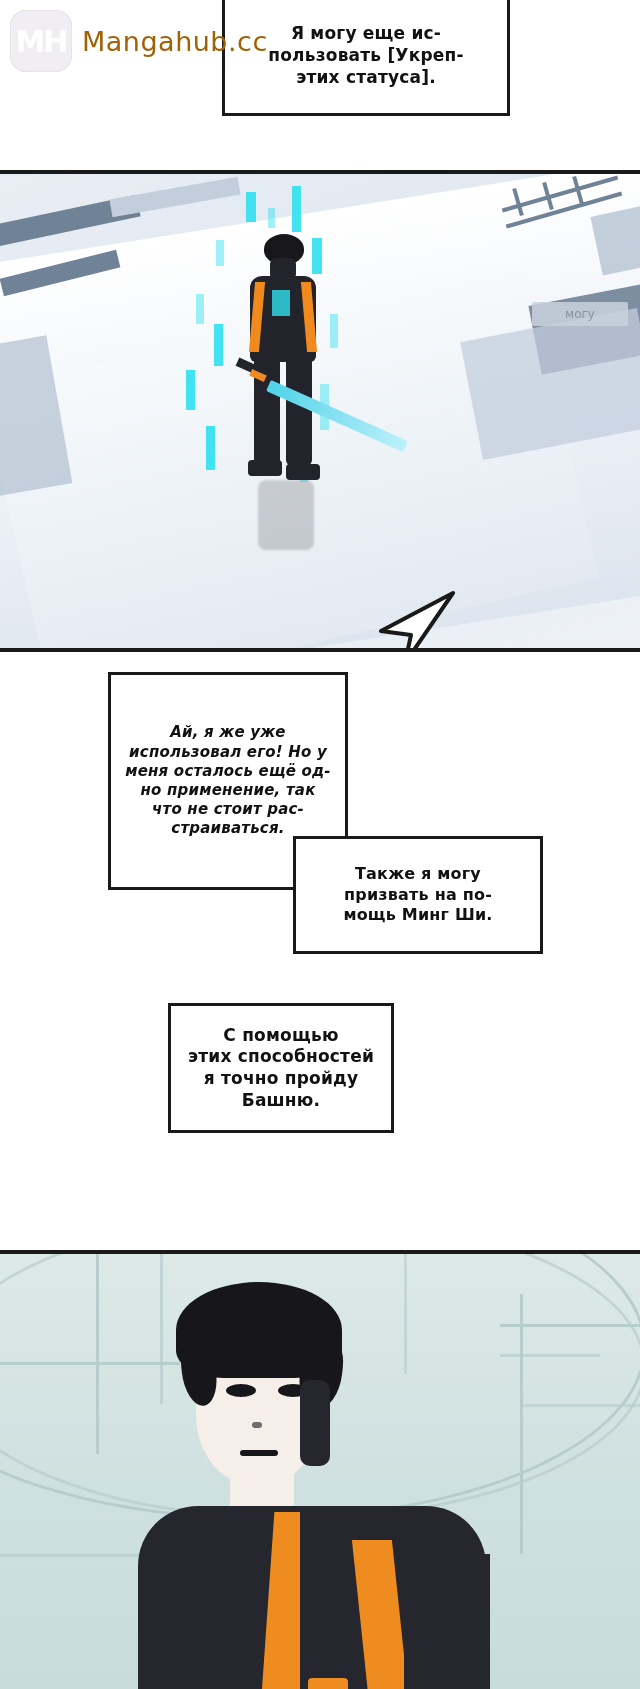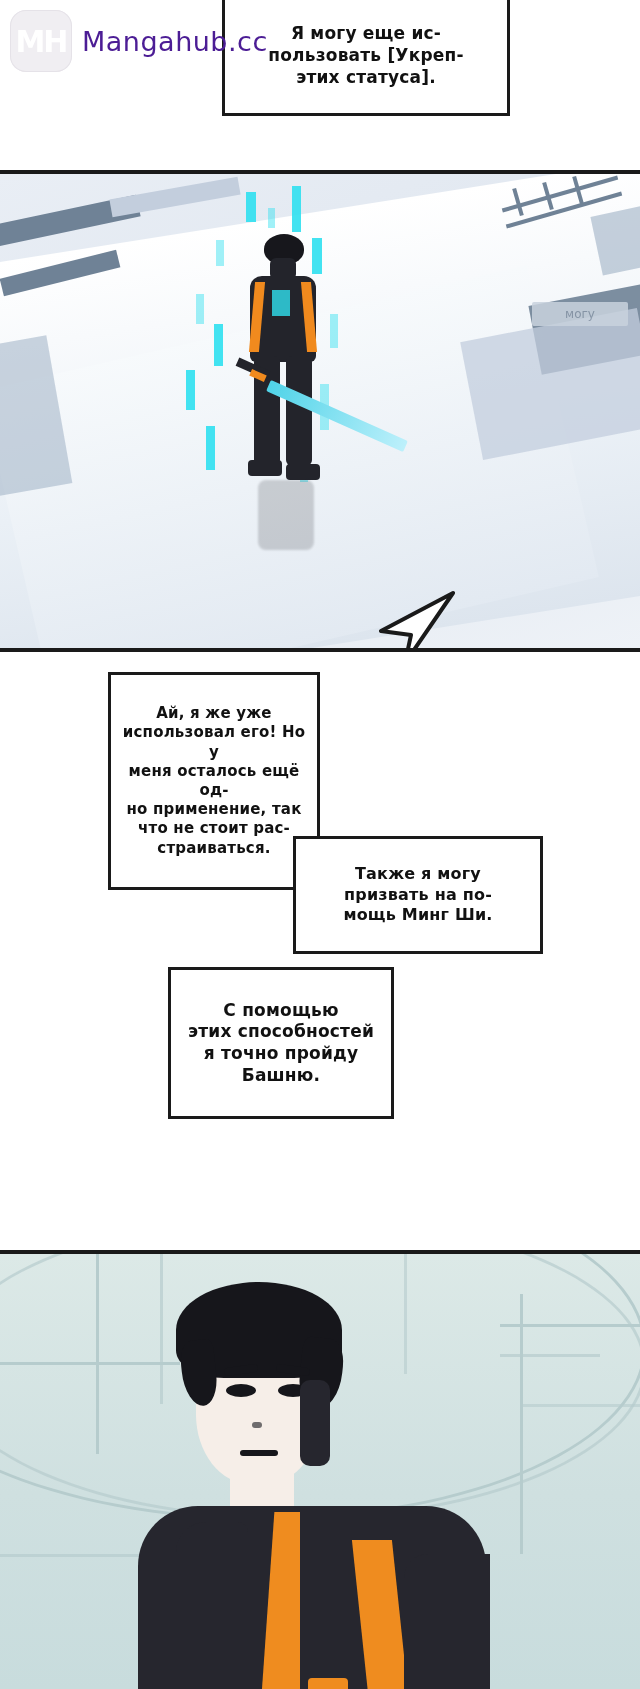--- a/index.html
+++ b/index.html
@@ -11,42 +11,42 @@
   
   .wm{position:absolute;left:10px;top:10px;display:flex;align-items:center;gap:10px;z-index:60;}
   .wm-logo{
     width:62px;height:62px;border-radius:16px;background:#f0eef2;
     display:flex;align-items:center;justify-content:center;
     color:#ffffff;font-size:30px;font-weight:bold;letter-spacing:-2px;
     font-family:"DejaVu Sans", sans-serif;
     box-shadow:inset 0 0 0 1px #e5e2e8;
   }
   .wm-text{
-    color:#4c1d95;font-size:27px;letter-spacing:.5px;
+    color:#a16207;font-size:27px;letter-spacing:.5px;
     font-family:"DejaVu Sans", sans-serif;
   }
 
   
   .bubble{
     position:absolute;background:#ffffff;border:3px solid #1a1a1a;
     box-sizing:border-box;display:flex;align-items:center;justify-content:center;
     text-align:center;color:#111;font-weight:bold;line-height:1.28;
     letter-spacing:.2px;padding:6px 8px;z-index:40;
   }
   .bubble span{display:block;width:100%;white-space:pre-line;}
 
   
   #b1{left:222px;top:-4px;width:288px;height:120px;font-size:17px;}
 
   
-  #b2{left:108px;top:672px;width:212px;height:218px;font-size:15px;}
+  #b2{left:108px;top:672px;width:240px;height:218px;font-size:15px;font-style:italic;}
   
   #b3{left:293px;top:836px;width:250px;height:118px;font-size:16px;}
   
-  #b4{left:168px;top:967px;width:226px;height:152px;font-size:17px;}
+  #b4{left:168px;top:1003px;width:226px;height:130px;font-size:17px;}
 
   
   #panel2{position:absolute;left:0;top:170px;width:640px;height:482px;overflow:hidden;
           background:linear-gradient(160deg,#e9eef5 0%,#dfe6ef 45%,#eef2f7 100%);
           border-top:4px solid #1a1a1a;border-bottom:4px solid #1a1a1a;box-sizing:border-box;}
   #panel2 .floorplate{
     position:absolute;left:-40px;top:40px;width:720px;height:430px;
     background:linear-gradient(180deg,#ffffff 0%,#eaf0f6 60%,#dde5ee 100%);
     transform:rotate(-9deg) skewX(-4deg);
   }

